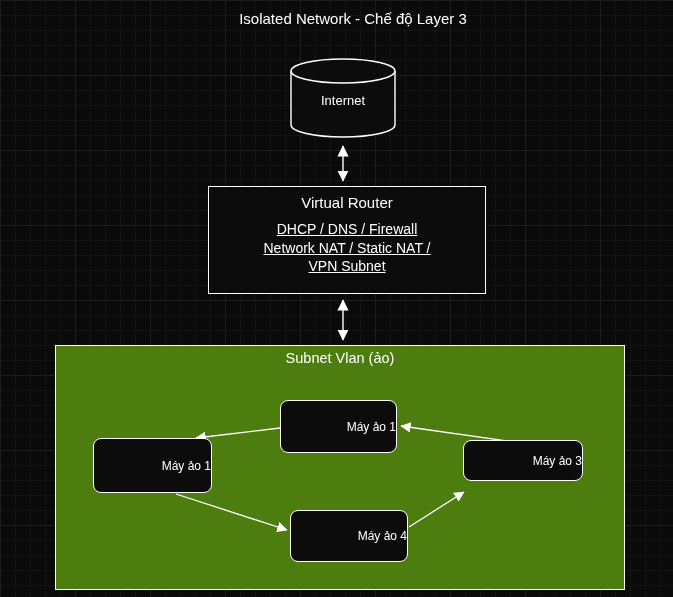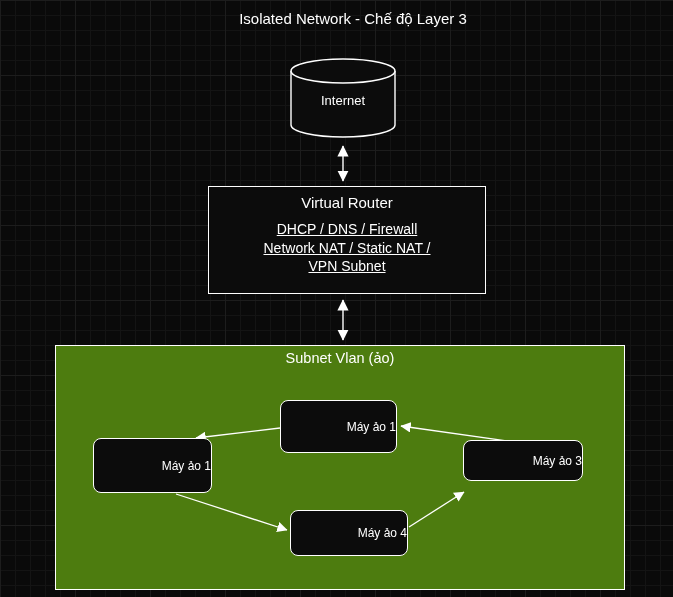--- a/index.html
+++ b/index.html
@@ -42,21 +42,21 @@
   }
   .subnet .subnet-title{font-size:14.5px;}
   .vm{
     background:#0c0c0c;border:1px solid #ffffff;border-radius:8px;
     display:flex;align-items:center;justify-content:flex-end;
     font-size:12px;box-sizing:border-box;
   }
   .vm1{left:280px;top:400px;width:117px;height:53px;}
   .vm2{left:93px;top:438px;width:119px;height:55px;}
   .vm3{left:463px;top:440px;width:120px;height:41px;}
-  .vm4{left:290px;top:510px;width:118px;height:46px;}
+  .vm4{left:290px;top:510px;width:118px;height:52px;}
 </style>
 </head>
 <body>
 
 <div class="abs diagram-title">Isolated Network - Chế độ Layer 3</div>
 
 <div class="abs subnet">
   <div class="subnet-title">Subnet Vlan (ảo)</div>
 </div>
 

